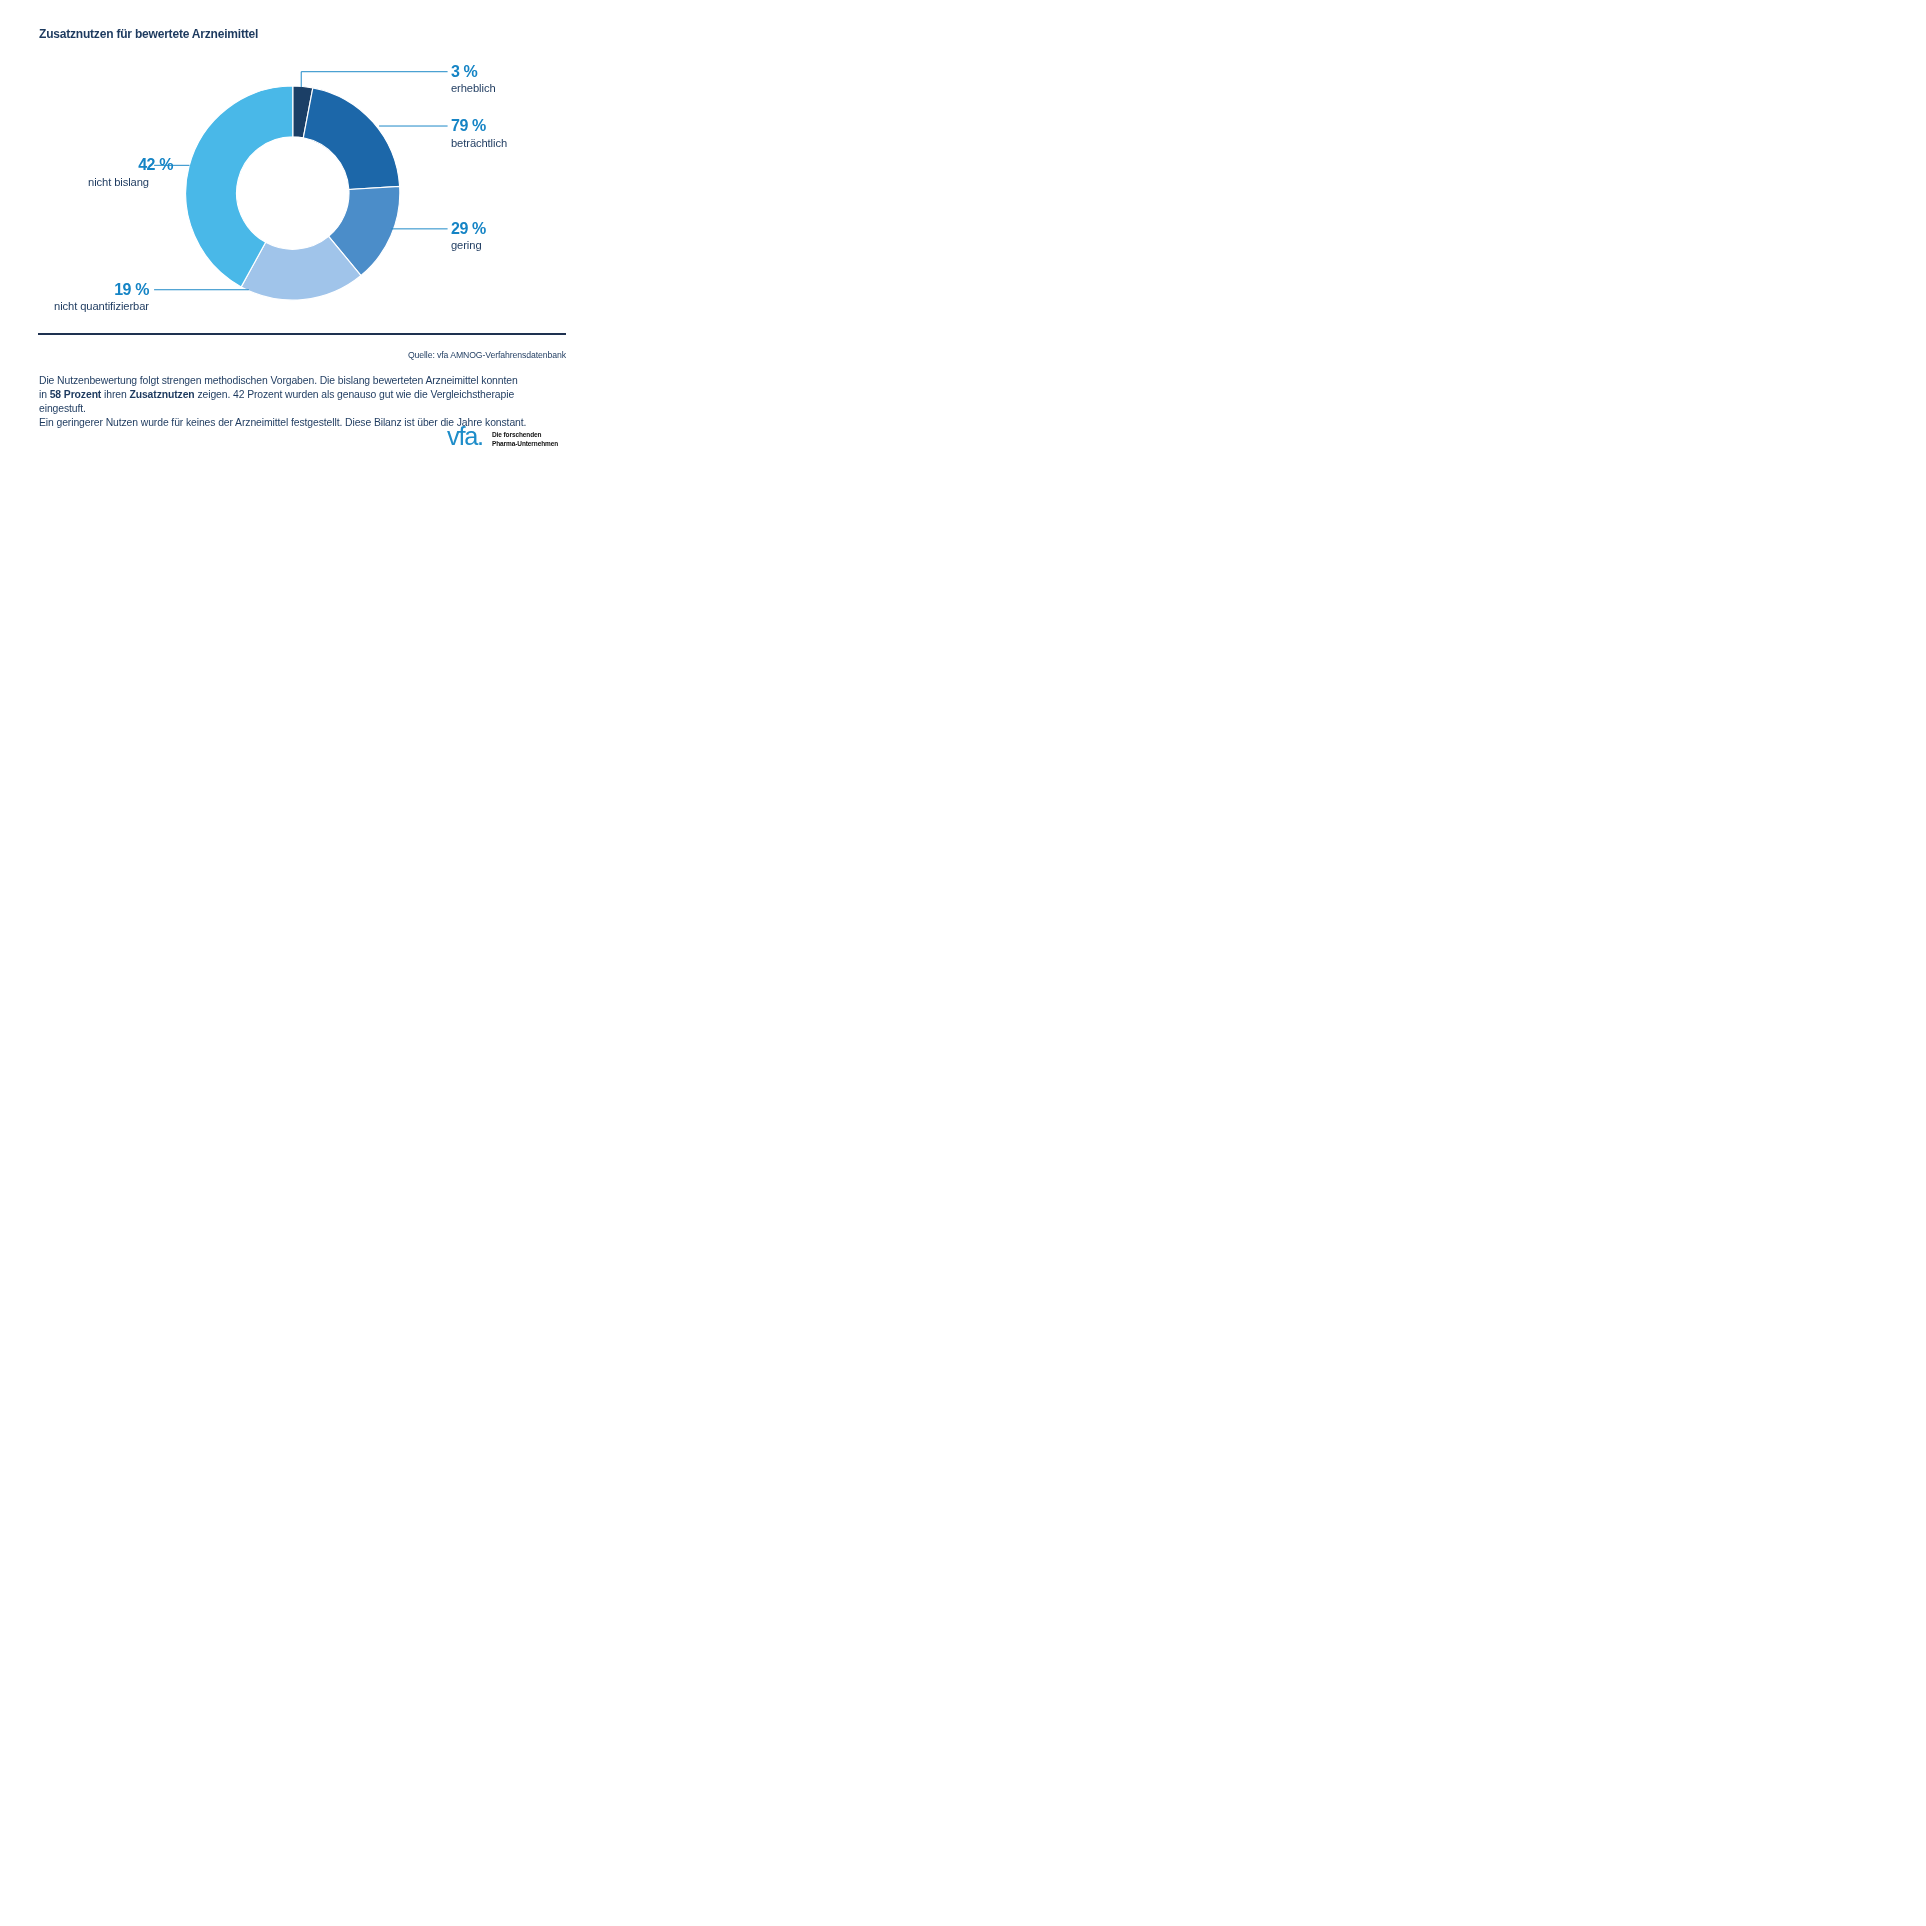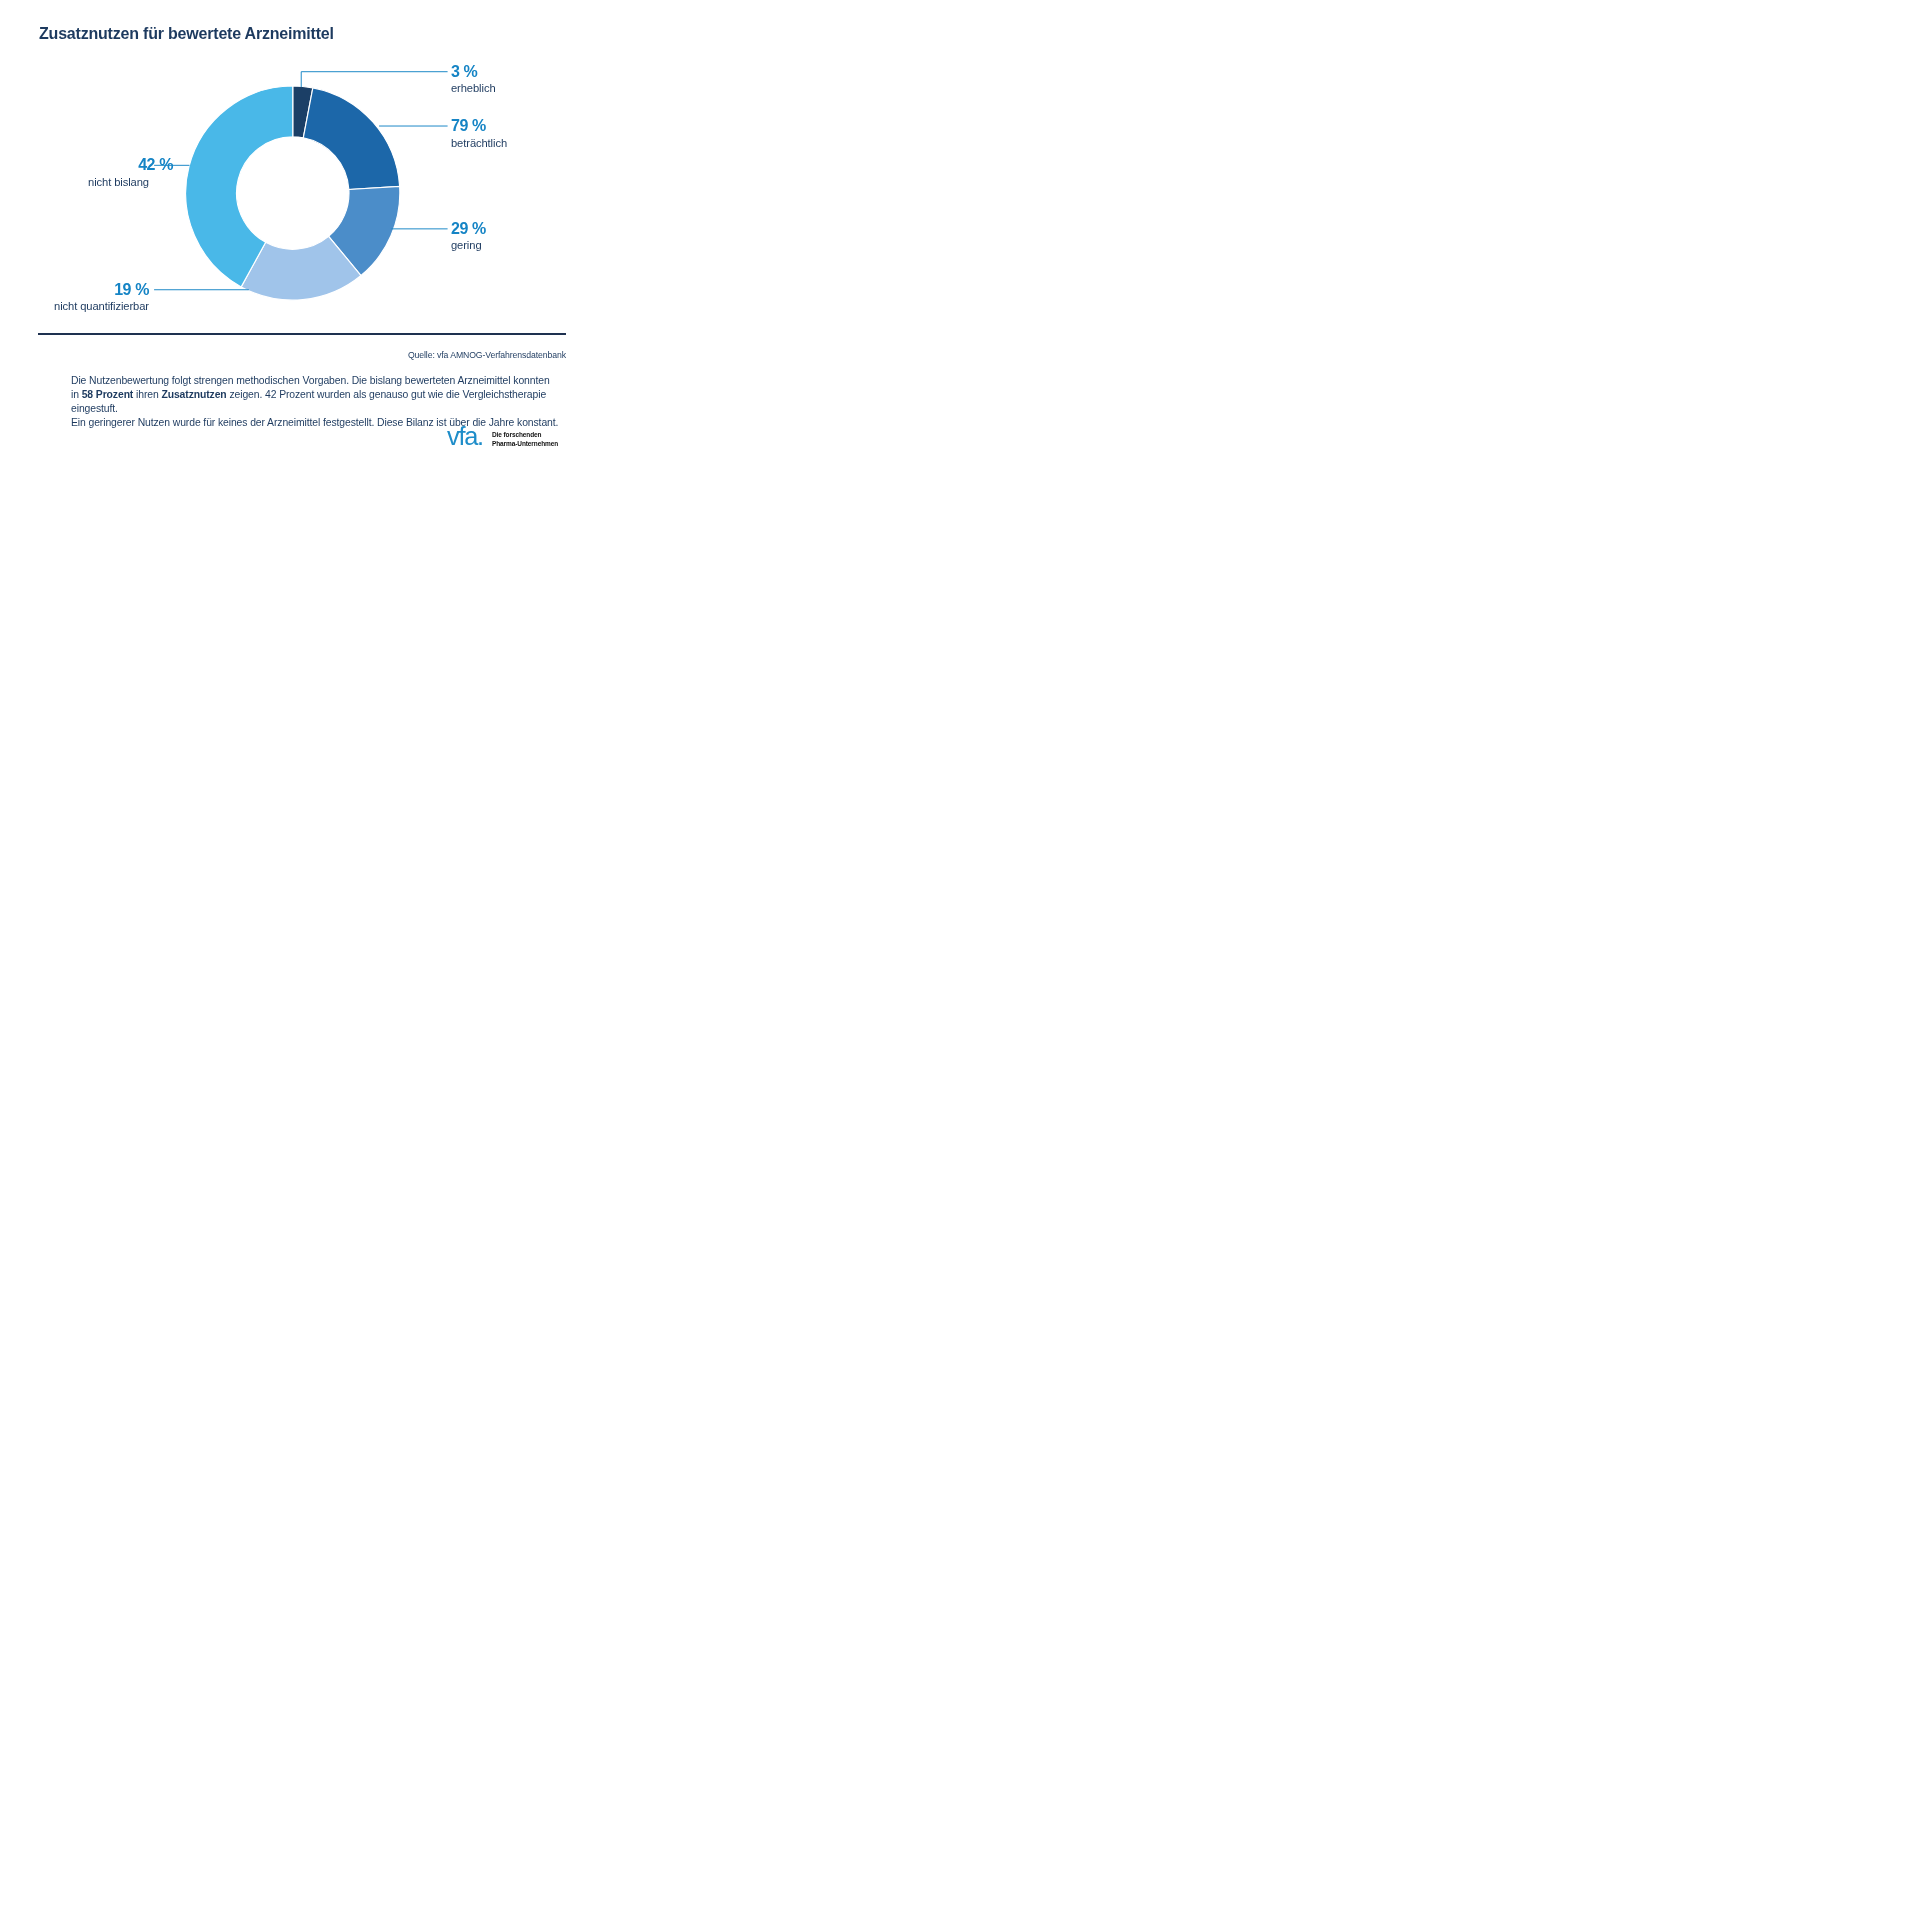--- a/index.html
+++ b/index.html
@@ -3,40 +3,40 @@
 <meta charset="utf-8">
 <style>
   html,body{margin:0;padding:0;background:#ffffff;}
   .canvas{
     position:relative;width:604px;height:472px;background:#ffffff;overflow:hidden;
     font-family:"Liberation Sans","DejaVu Sans",sans-serif;
   }
   #donut-svg{position:absolute;left:0;top:0;width:604px;height:472px;}
   .callout-line{stroke:var(--accent);stroke-width:2.5;fill:none;}
   .title{
-    position:absolute;left:39px;top:25.4px;font-size:16px;font-weight:700;
+    position:absolute;left:39px;top:25.4px;font-size:12px;font-weight:700;
     color:var(--navy);letter-spacing:-0.2px;line-height:18.5px;white-space:nowrap;
   }
   .num{
     position:absolute;font-size:16px;font-weight:700;line-height:20px;
     color:var(--accent);letter-spacing:-0.4px;white-space:nowrap;
   }
   .cat{
     position:absolute;font-size:11.2px;font-weight:400;line-height:14px;
     color:var(--navy);letter-spacing:-0.1px;white-space:nowrap;
   }
   .align-r{text-align:right;}
   .divider{position:absolute;left:38px;top:333px;width:528px;height:1.9px;background:var(--divider);}
   .source{
     position:absolute;right:38px;top:342px;font-size:8.7px;color:var(--navy);
     letter-spacing:-0.1px;white-space:nowrap;margin-top:8px;
   }
   .desc{
     position:absolute;left:39px;top:364px;width:518px;font-size:10.4px;
-    line-height:14px;color:var(--navy);letter-spacing:-0.1px;margin-left:32px;
+    line-height:14px;color:var(--navy);letter-spacing:-0.1px;
   }
   .desc b{font-weight:700;}
   .logo-mark{
     position:absolute;left:447px;top:424px;font-size:25.4px;line-height:25.4px;
     font-weight:400;color:var(--logo-blue);letter-spacing:-1.3px;white-space:nowrap;text-align:center;
   }
   .logo-tagline{
     position:absolute;left:492px;top:431px;font-size:6.5px;font-weight:700;
     line-height:8.5px;color:#111111;letter-spacing:-0.1px;white-space:nowrap;
   }

